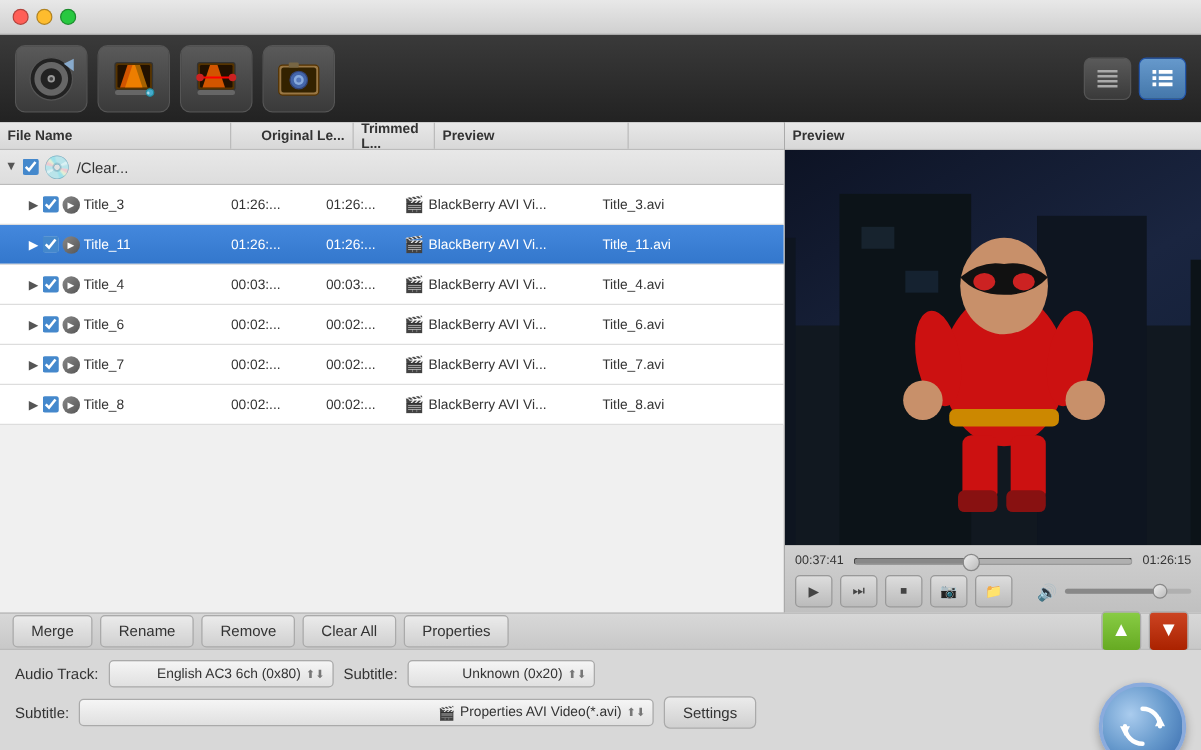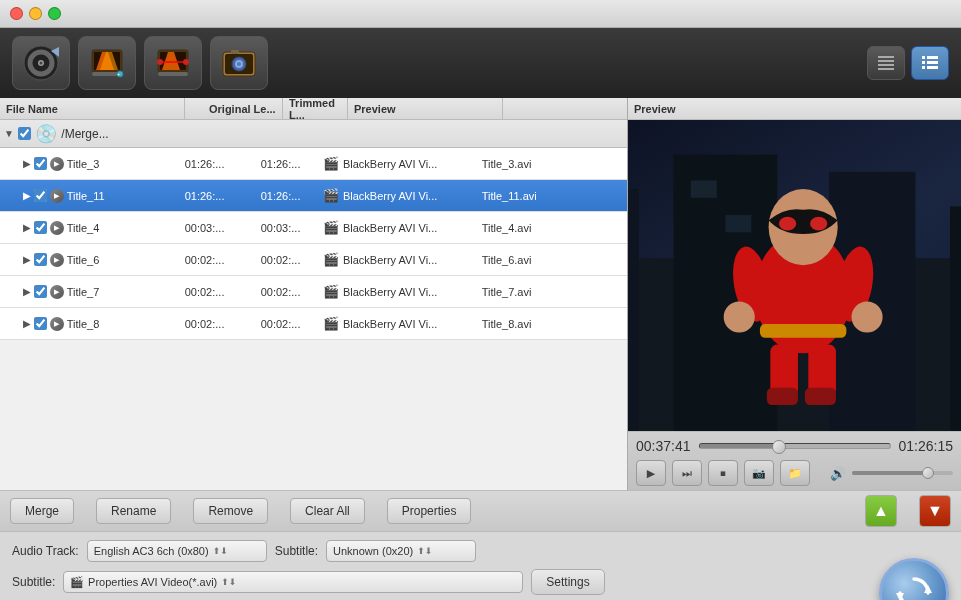--- a/index.html
+++ b/index.html
@@ -237,21 +237,21 @@
       border-top: 1px solid #bbb;
       padding: 6px 8px 4px;
     }
     #timeline-bar {
       display: flex;
       align-items: center;
       gap: 8px;
       margin-bottom: 6px;
     }
     .time-label {
-      font-size: 14px;
+      font-size: 10px;
       color: #333;
       white-space: nowrap;
     }
     #progress-track {
       flex: 1;
       height: 6px;
       background: #b0b0b0;
       border-radius: 3px;
       position: relative;
       border: 1px inset #999;
@@ -309,28 +309,28 @@
       border-radius: 50%;
       border: 1px solid #888;
       position: absolute;
       top: -4px;
       left: 75%;
       transform: translateX(-50%);
     }
 
     
     #action-bar {
-      height: 42px;
+      height: 30px;
       background: linear-gradient(to bottom, #d8d8d8, #c8c8c8);
       border-top: 1px solid #bbb;
       border-bottom: 1px solid #bbb;
       display: flex;
       align-items: center;
       padding: 0 10px;
-      gap: 22px;
+      gap: 6px;
     }
     .action-btn {
       height: 26px;
       padding: 0 14px;
       background: linear-gradient(to bottom, #ebebeb, #d0d0d0);
       border: 1px solid #aaa;
       border-radius: 4px;
       cursor: pointer;
       font-size: 12px;
       color: #333;
@@ -364,21 +364,21 @@
     .mac-select {
       height: 22px;
       border: 1px solid #aaa;
       border-radius: 4px;
       background: linear-gradient(to bottom, #f5f5f5, #e0e0e0);
       font-size: 11px;
       color: #333;
       padding: 0 6px;
       display: flex;
       align-items: center;
-      justify-content: flex-start;
+      justify-content: flex-end;
       cursor: pointer;
       gap: 4px;
     }
     .mac-select .chevrons {
       font-size: 9px;
       color: #777;
     }
     .audio-select { width: 180px; }
     .subtitle-select { width: 150px; }
     .profile-select { flex: 1; max-width: 460px; }
@@ -521,21 +521,21 @@
       <div class="th-cell th-trim">Trimmed L...</div>
       <div class="th-cell th-profile">Preview</div>
     </div>
 
     <div id="table-body">
 
       <div class="group-row">
         <span class="expand-arrow">▼</span>
         <input type="checkbox" class="row-checkbox" checked="" style="">
         <span class="dvd-icon">💿</span>
-        <span class="group-label">/Merge...</span>
+        <span class="group-label">/Clear...</span>
       </div>
 
       <div class="file-row">
         <div class="row-indent"></div>
         <span class="expand-arrow">▶</span>
         <input type="checkbox" class="row-checkbox" checked="" style="">
         <div class="play-btn">▶</div>
         <span class="cell-text col-name">Title_3</span>
         <span class="cell-text col-orig">01:26:...</span>
         <span class="cell-text col-trim">01:26:...</span>

